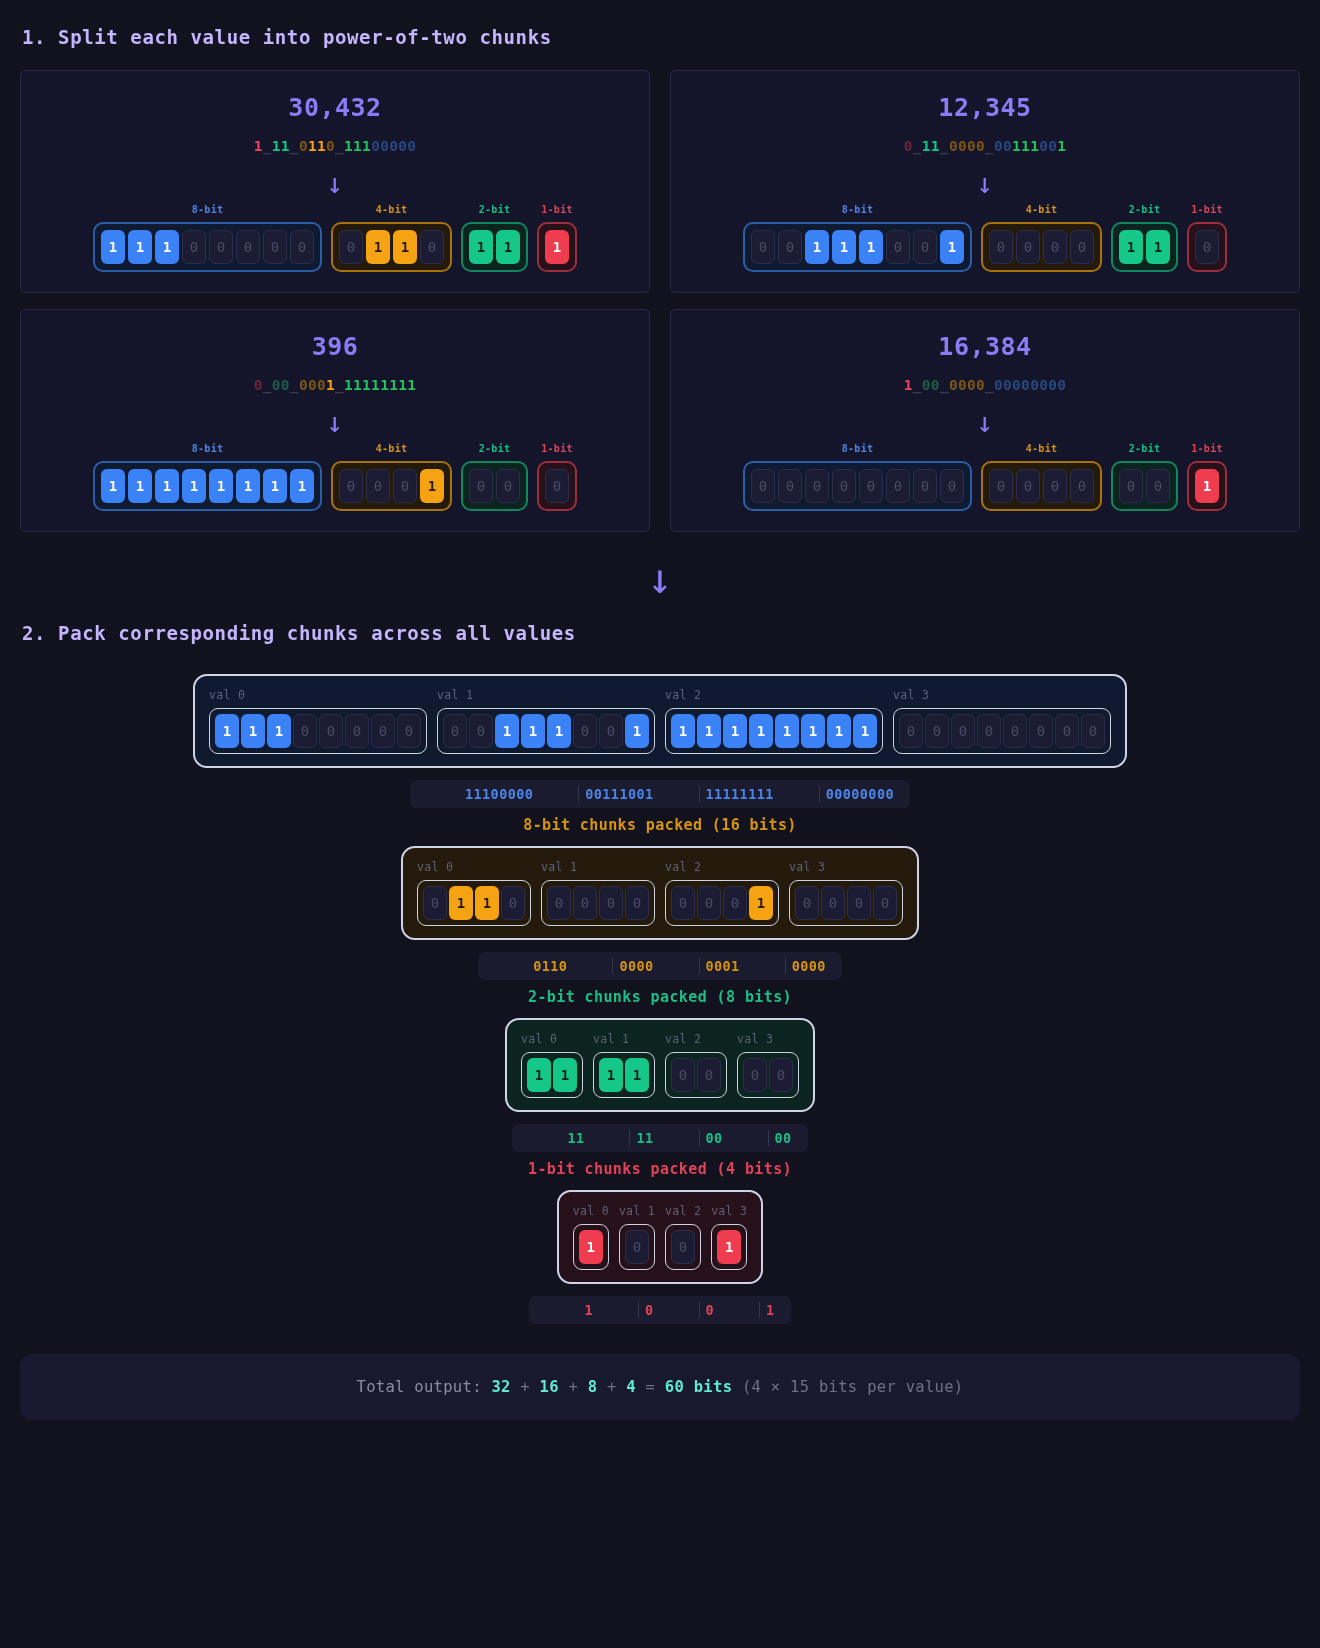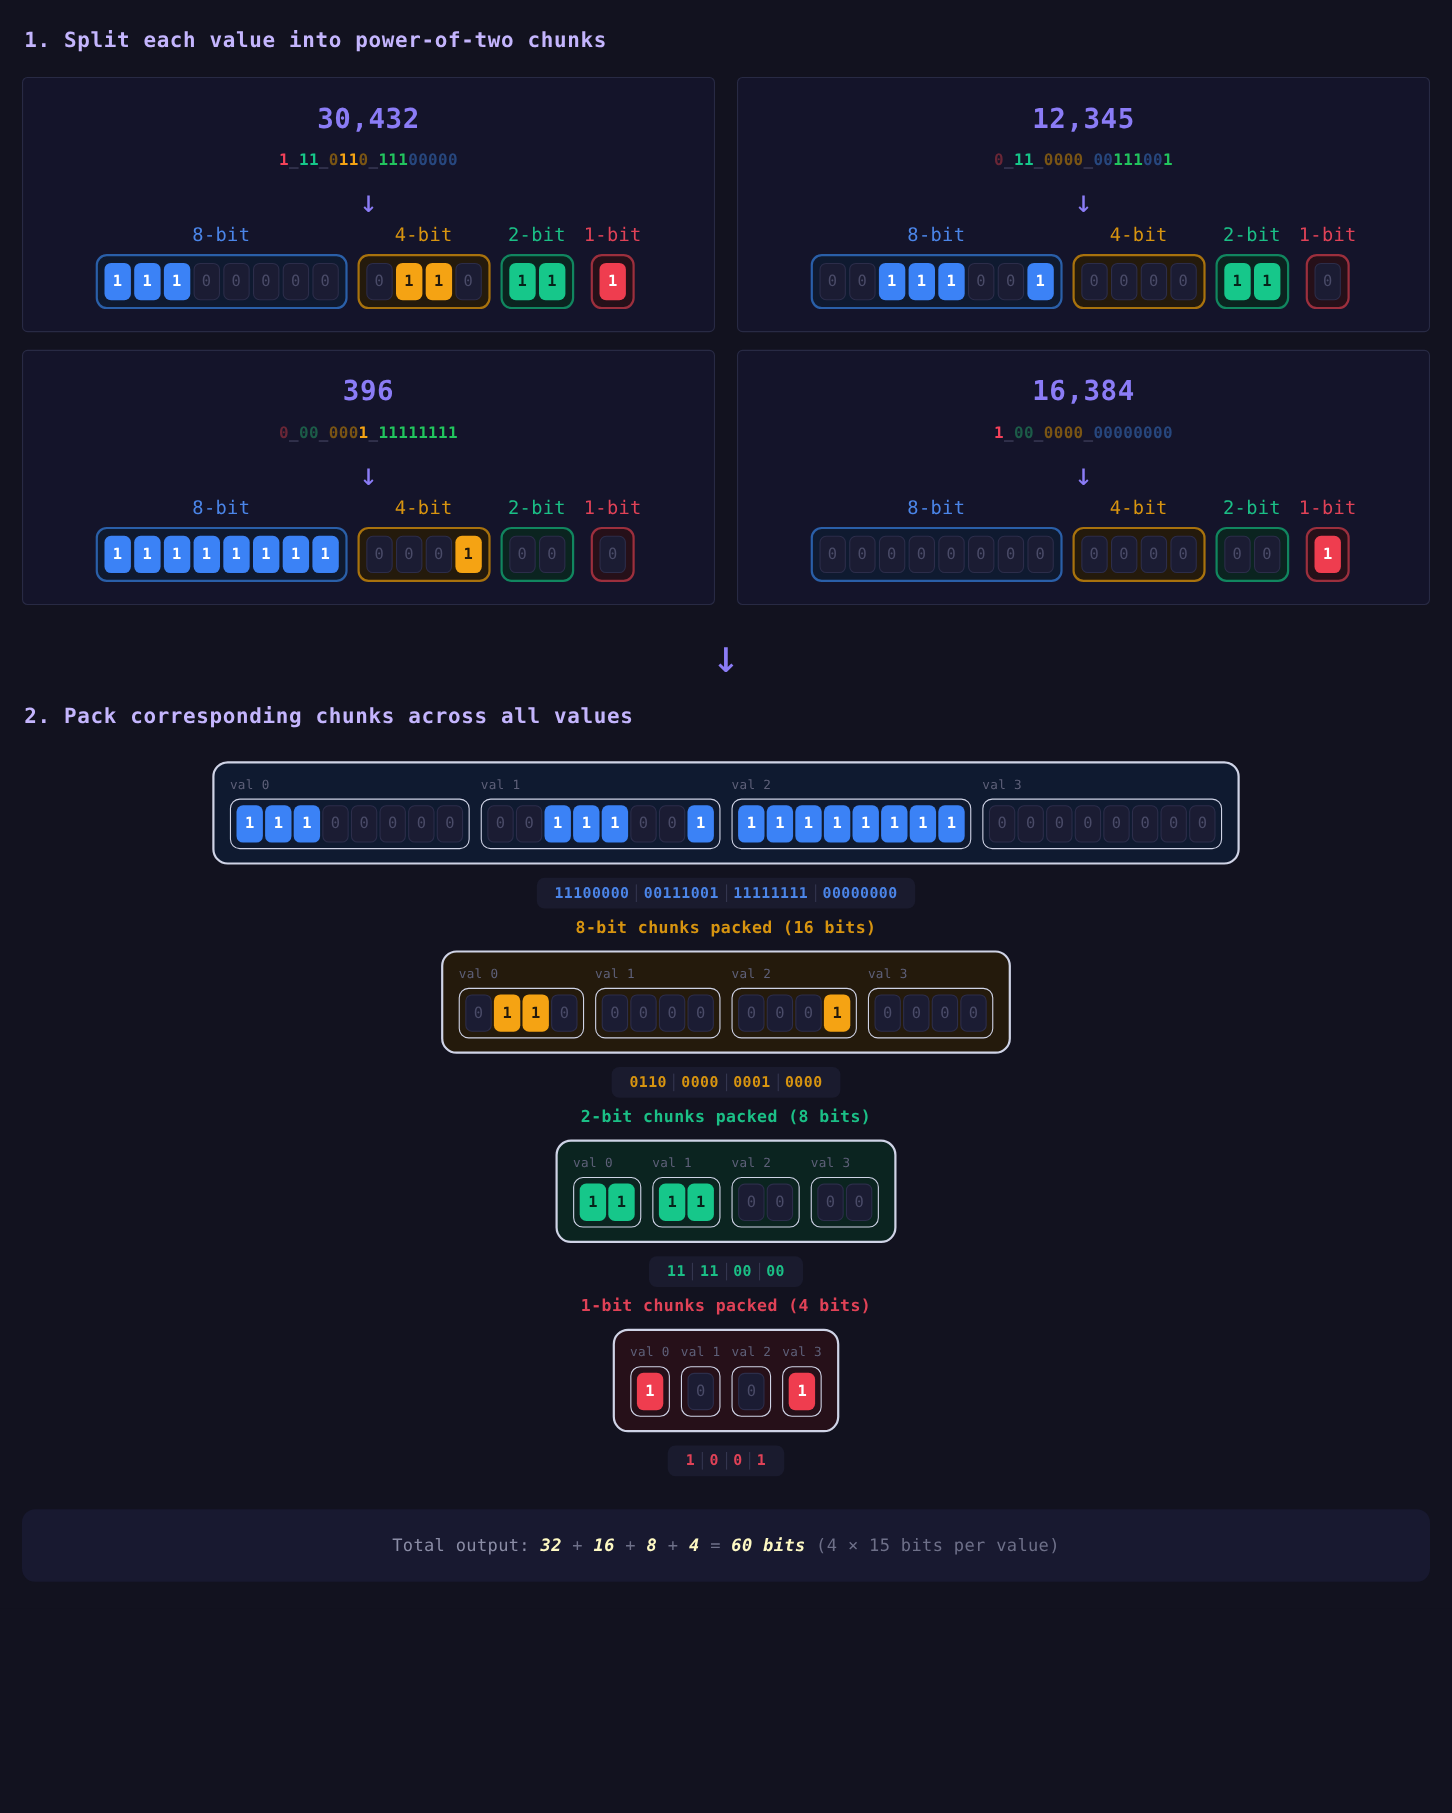--- a/index.html
+++ b/index.html
@@ -72,23 +72,24 @@
   
   .chunk-row {
     display: flex;
     justify-content: center;
     align-items: flex-end;
     gap: 9px;
     margin-top: 6px;
   }
   .chunk-block { display: flex; flex-direction: column; align-items: center; }
   .chunk-label {
-    font-size: 17px;
+    font-size: 10px;
     margin-bottom: 7px;
     letter-spacing: 0.3px;
+    font-weight: bold;
   }
   .lbl-blue { color: #4b85e8; }
   .lbl-org  { color: #d79410; }
   .lbl-grn  { color: #1bbf86; }
   .lbl-red  { color: #e04257; }
 
   .chunk-box {
     display: flex;
     gap: 3px;
     padding: 6px 6px;
@@ -155,35 +156,35 @@
   .bits-text-wrap { display: flex; justify-content: center; margin-top: 12px; }
   .bits-text {
     display: inline-flex;
     background: #1a1b2e;
     border-radius: 7px;
     padding: 6px 10px;
     font-size: 13.5px;
     font-weight: bold;
     letter-spacing: 0.4px;
   }
-  .bits-text span.grp { padding: 0 6px; }
+  .bits-text span.grp { padding: 0 6px; margin-left: 39px; }
   .bits-text span.grp + span.grp { border-left: 1px solid #34364f; }
 
   
   .footer {
     margin-top: 30px;
     background: #181930;
     border-radius: 12px;
     padding: 24px 20px;
     text-align: center;
     font-size: 15.5px;
     color: #8b8da6;
     letter-spacing: 0.3px;
   }
-  .footer b { color: #fef9c3; font-style: italic; }
+  .footer b { color: #5eead4; }
   .f-32 { color: #3b82f6; font-weight: bold; }
   .f-16 { color: #f5a313; font-weight: bold; }
   .f-8  { color: #16c78a; font-weight: bold; }
   .f-4  { color: #ef3d4f; font-weight: bold; }
   .f-dim { color: #6e7089; }
 </style>
 </head>
 <body>
 
 <div>

